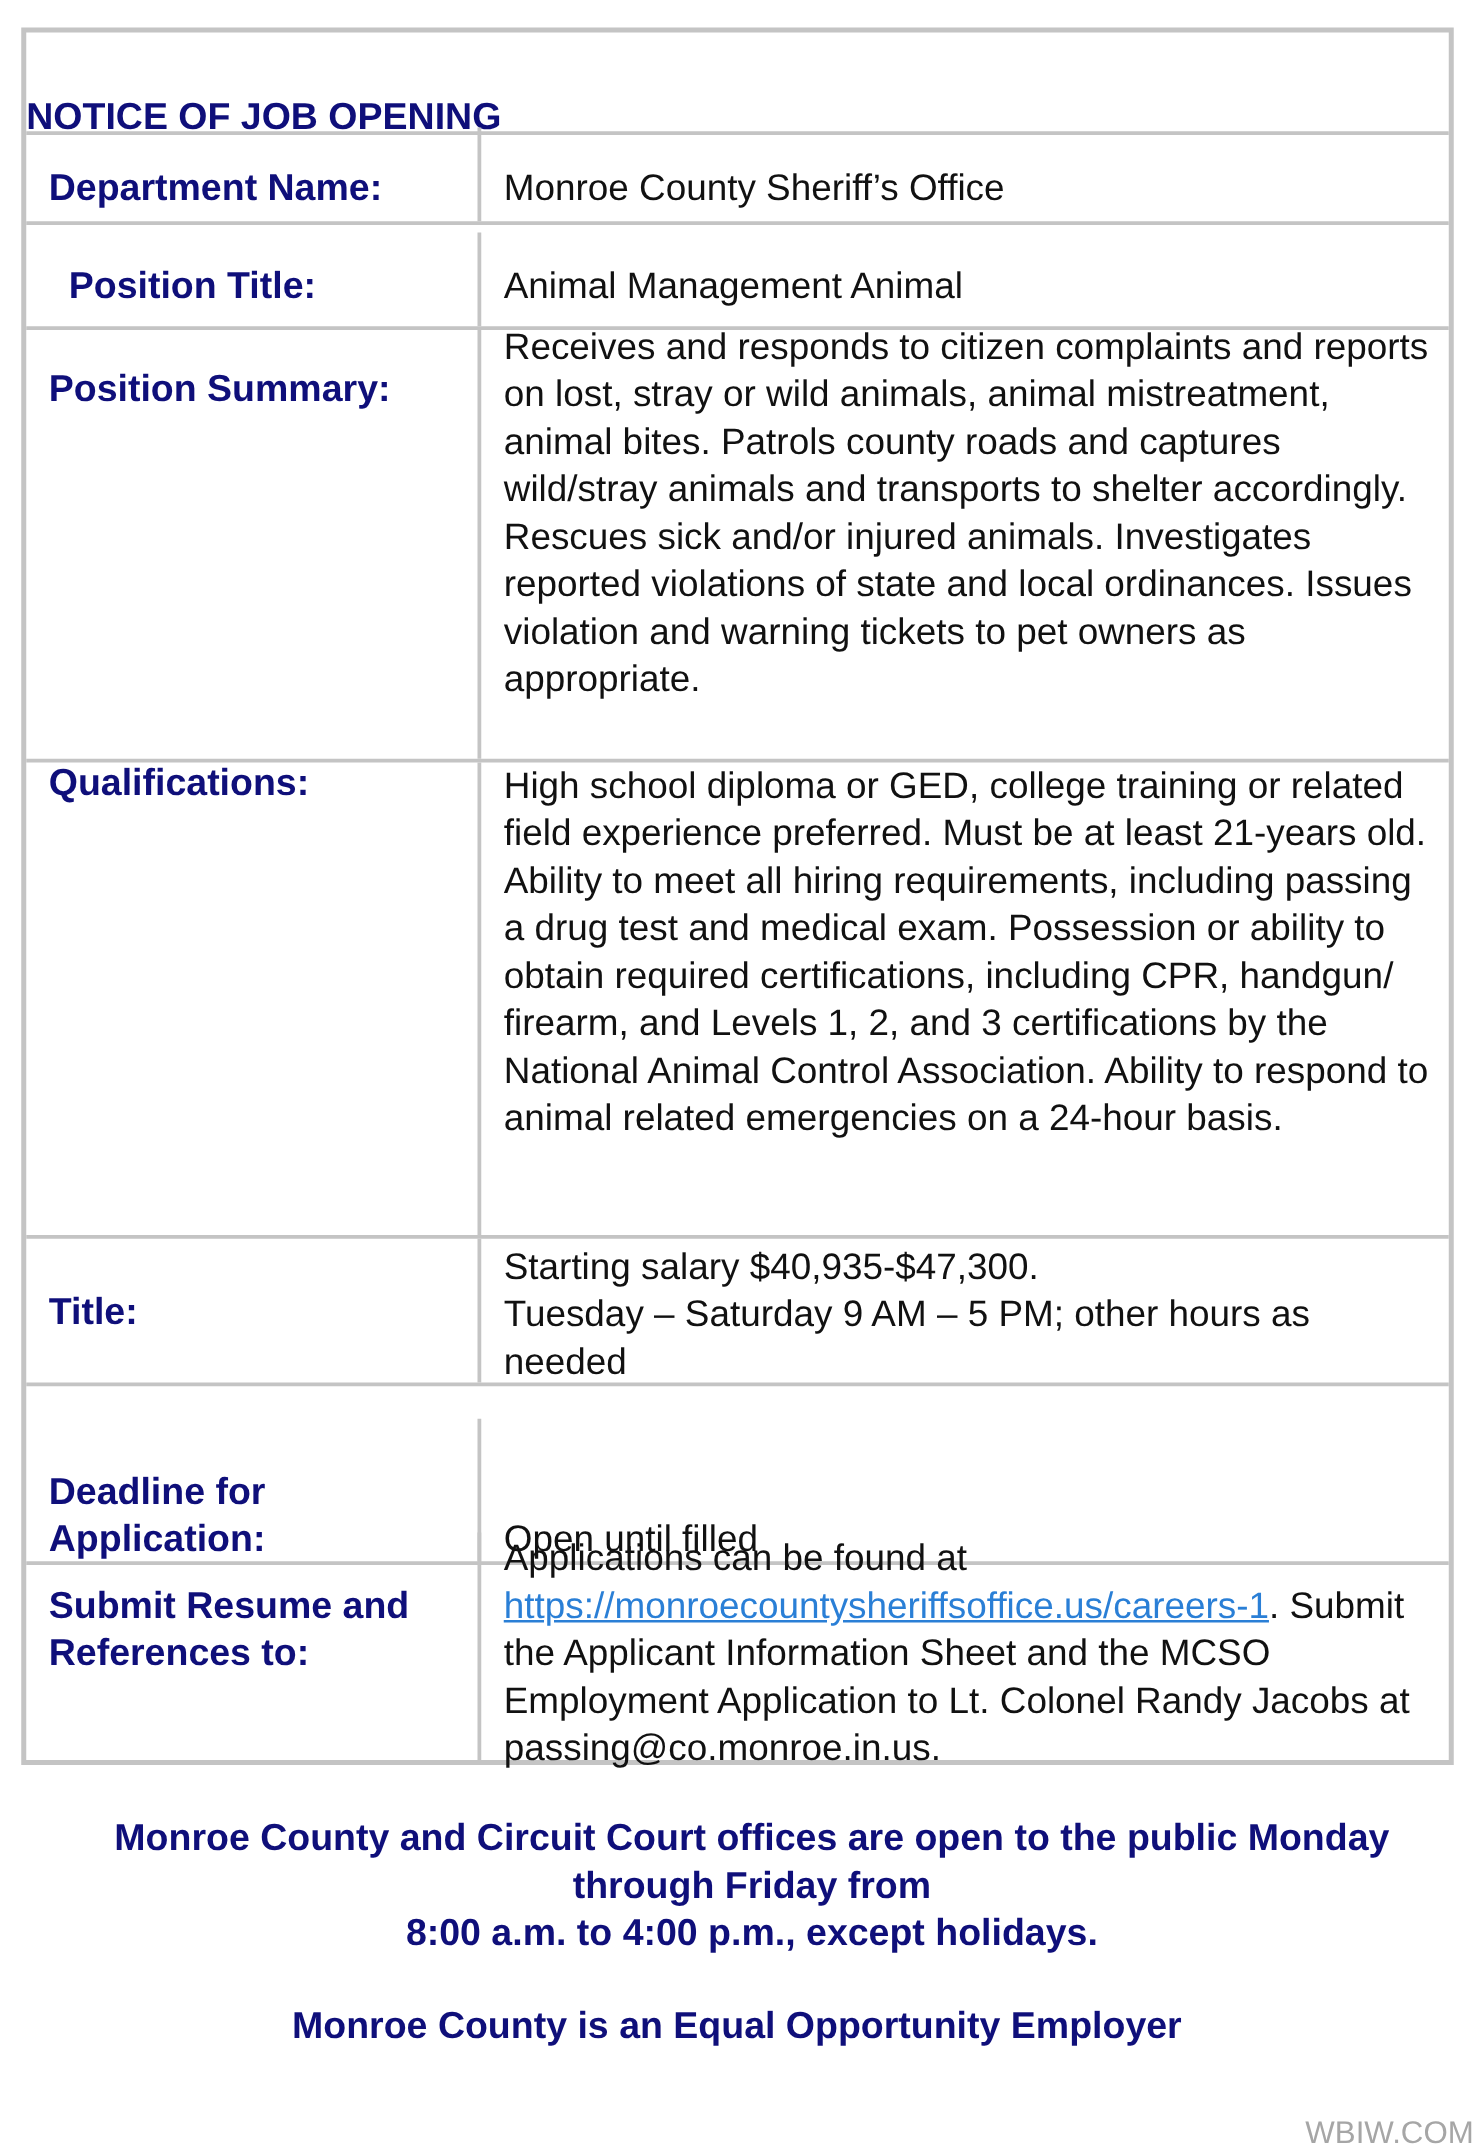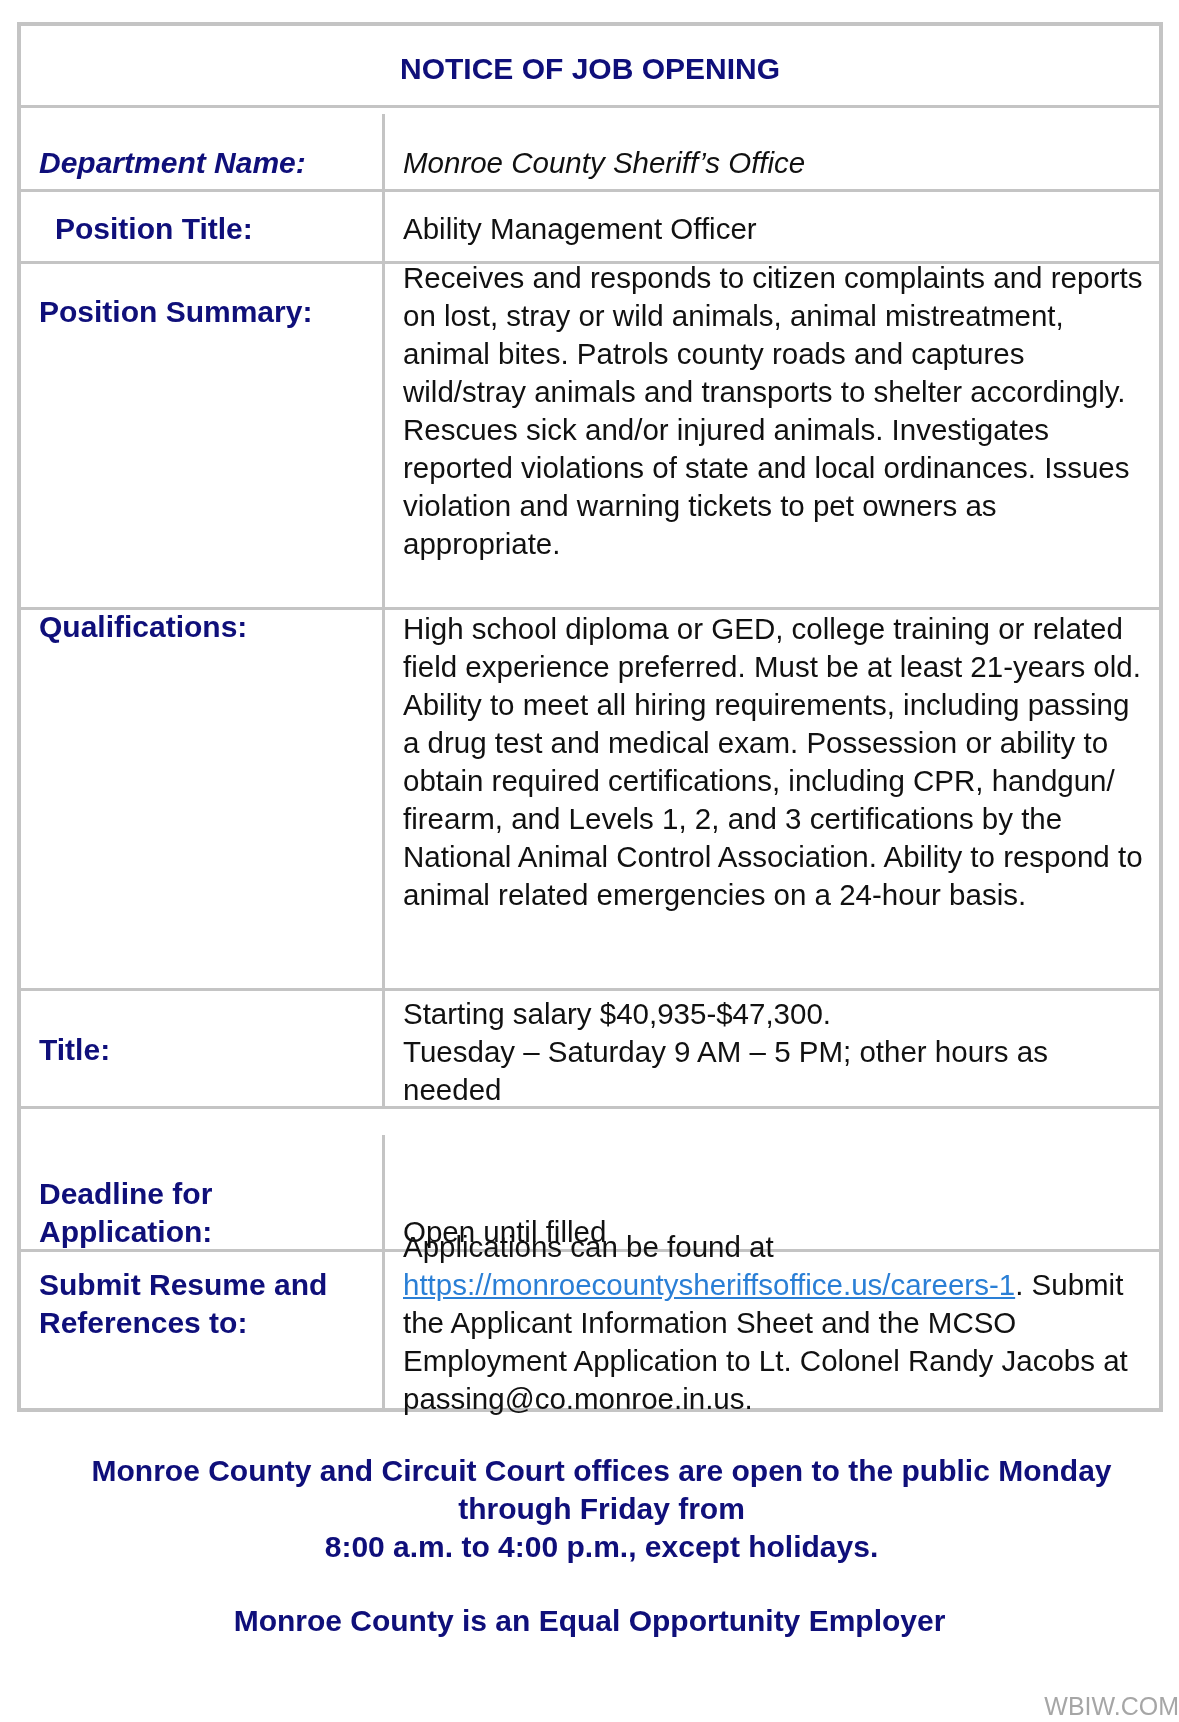--- a/index.html
+++ b/index.html
@@ -6,46 +6,46 @@
   body { width: 1179px; height: 1722px; position: relative; overflow: hidden;
          font-family: "Liberation Sans", sans-serif; color: #111111; }
   .tbl { position: absolute; left: 17px; top: 22px; width: 1146px; height: 1390px;
          border: 4px solid #c4c4c4; box-sizing: border-box; }
   .row { position: absolute; left: 0; right: 0; border-bottom: 3px solid #c4c4c4; box-sizing: border-box; }
   .row:last-child { border-bottom: none; }
   .divider { position: absolute; top: 0; bottom: 0; left: 361px; width: 3px; background: #c4c4c4; }
   .lbl { position: absolute; left: 18px; width: 340px; color: #0f0f7a; font-weight: bold;
          font-size: 30px; line-height: 38px; }
   .val { position: absolute; left: 382px; right: 14px; font-size: 29.5px; line-height: 38px; color: #111; }
-  .title { position: absolute; left: 0; right: 0; top: 25px; text-align: center; color: #0f0f7a;
+  .title { position: absolute; left: 0; right: 0; top: 50px; color: #0f0f7a;
            font-weight: bold; font-size: 30px; line-height: 36px; }
   .link { color: #2a7fd6; text-decoration: underline; }
   .footer { position: absolute; left: 0; right: 0; text-align: center; color: #0f0f7a;
             font-weight: bold; font-size: 30px; line-height: 38px; }
   .wm { position: absolute; left: 0; right: 0; top: 1690px; text-align: right; color: #a6a6a6;
         font-size: 25px; line-height: 32px; }
 </style>
 </head>
 <body>
 
 <div class="tbl">
   <div class="row" style="top:0;height:82px;">
     <div class="title">NOTICE OF JOB OPENING</div>
   </div>
 
-  <div class="row" style="top:88px;height:78px;font-style:italic;">
+  <div class="row" style="top:76px;height:78px;">
     <div class="divider"></div>
     <div class="lbl" style="top:30px;">Department Name:</div>
     <div class="val" style="top:30px;">Monroe County Sheriff’s Office</div>
   </div>
 
   <div class="row" style="top:160px;height:78px;">
     <div class="divider"></div>
     <div class="lbl" style="top:24px;margin-left:16px;">Position Title:</div>
-    <div class="val" style="top:24px;">Ability Management Officer</div>
+    <div class="val" style="top:24px;">Animal Management Animal</div>
   </div>
 
   <div class="row" style="top:238px;height:346px;">
     <div class="divider"></div>
     <div class="lbl" style="top:29px;">Position Summary:</div>
     <div class="val" style="top:-5px;">Receives and responds to citizen complaints and reports on lost, stray or wild animals, animal mistreatment, animal bites. Patrols county roads and captures wild/stray animals and transports to shelter accordingly. Rescues sick and/or injured animals. Investigates reported violations of state and local ordinances. Issues violation and warning tickets to pet owners as appropriate.</div>
   </div>
 
   <div class="row" style="top:584px;height:381px;">
     <div class="divider"></div>

